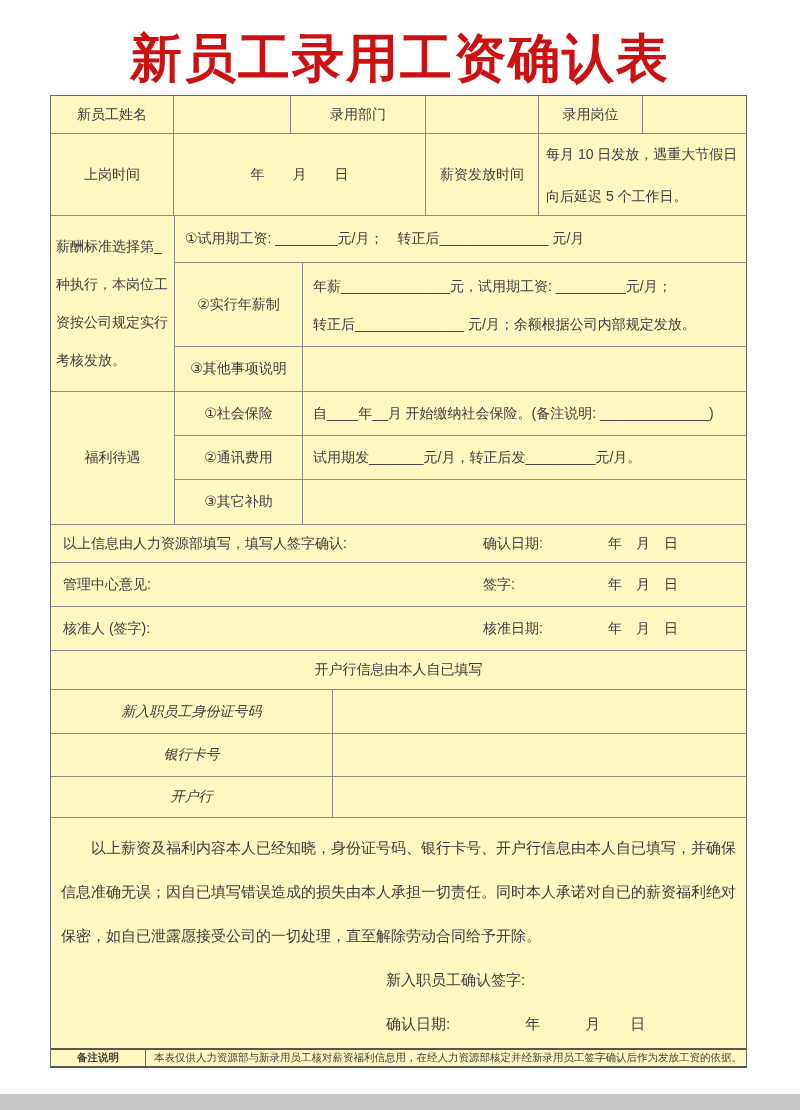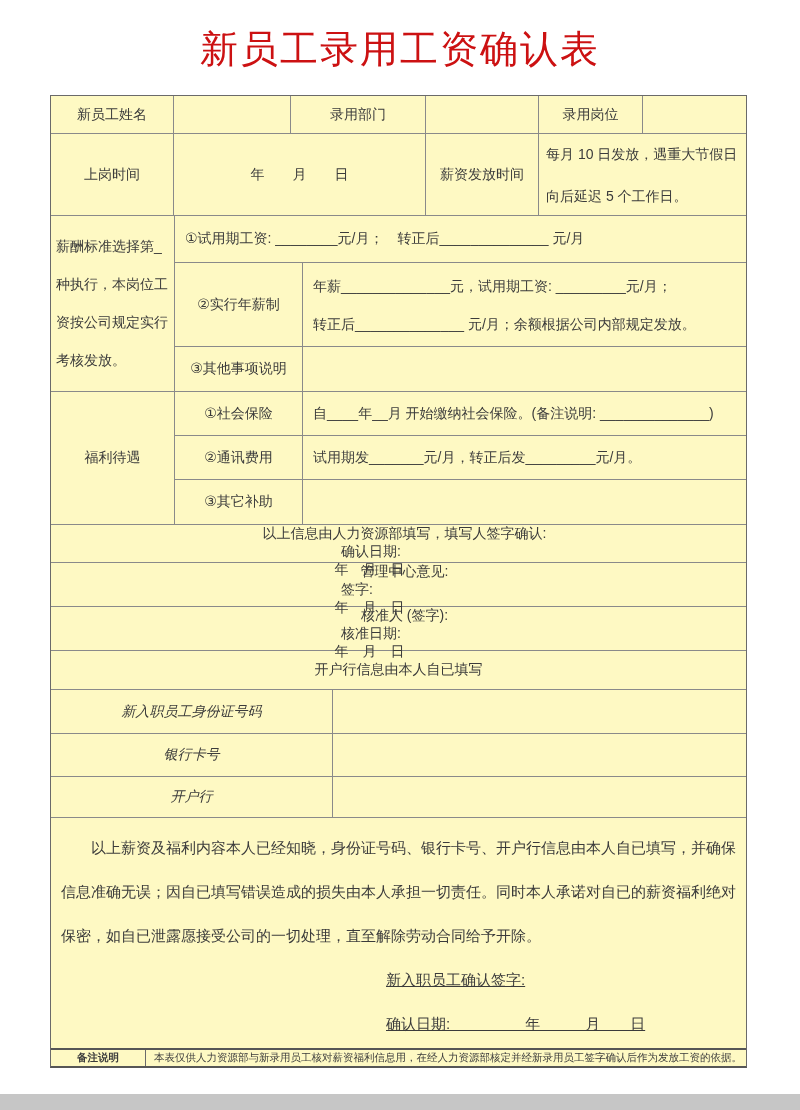--- a/index.html
+++ b/index.html
@@ -5,21 +5,21 @@
   * { box-sizing: border-box; margin: 0; padding: 0; }
   html,body { width: 800px; height: 1110px; background:#ffffff; }
   body {
     font-family: "Liberation Sans", "DejaVu Sans", sans-serif;
     color:#3b3b3b;
     position: relative;
     overflow: hidden;
   }
   .doc-title {
     position:absolute; top:24px; left:0; width:100%;
-    text-align:center; font-size:38px; font-weight:400;
+    text-align:center; font-size:52px; font-weight:700;
     letter-spacing:2px;
   }
   .form-table {
     position:absolute; left:50px; top:95px; width:697px;
     border:1px solid #6a6a6a; border-bottom:2px solid #565656;
     background:#fef9c3;
   }
   .row { display:flex; border-bottom:1px solid #8a8a8a; }
   .cell {
     border-right:1px solid #8a8a8a;
@@ -47,29 +47,29 @@
     font-size:14px; text-align:center; padding:2px 4px;
   }
   .sub-val {
     flex:1; display:flex; flex-direction:column; justify-content:center;
     font-size:14px; padding:2px 10px; text-align:left;
   }
   .h47{height:47px} .h84{height:84px}
   .two-line { line-height:38px; }
   .pay-note { line-height:42px; padding:0 7px; font-size:14px; text-align:left; }
   
-  .sig-row { display:flex; align-items:center; border-bottom:1px solid #8a8a8a; font-size:14px;flex-direction:column; }
+  .sig-row { display:flex; align-items:center; border-bottom:1px solid #8a8a8a; font-size:14px; }
   .sig-left { flex:1; padding-left:12px; }
   .sig-mid  { width:115px; }
   .sig-date { width:148px; padding-left:10px; }
   .center-band { justify-content:center; display:flex; align-items:center; font-size:14px; border-bottom:1px solid #8a8a8a; }
   .id-label { width:282px;font-style:italic; }
   .statement-cell { height:230px; padding:8px 10px 0 10px; font-size:15px; }
   .statement-text { line-height:44px; text-indent:2em; text-align:left; }
-  .sign-block { margin-left:325px; text-align:left;text-decoration:underline; }
+  .sign-block { margin-left:325px; text-align:left; }
   .sign-line { line-height:44px; font-size:15px; }
   .remark-row { display:flex; border-top:2px solid #565656; height:18px; font-size:10.5px; }
   .remark-label {
     width:95px; border-right:1px solid #6a6a6a;
     display:flex; align-items:center; justify-content:center; font-weight:700;
   }
   .remark-text { flex:1; display:flex; align-items:center; padding-left:8px; white-space:nowrap; overflow:hidden; }
   .bottom-strip { position:absolute; left:0; bottom:0; width:100%; height:16px; }
   .w123{width:123px}.w117{width:117px}.w135{width:135px}.w113{width:113px}.w104{width:104px}
   .w252{width:252px}

